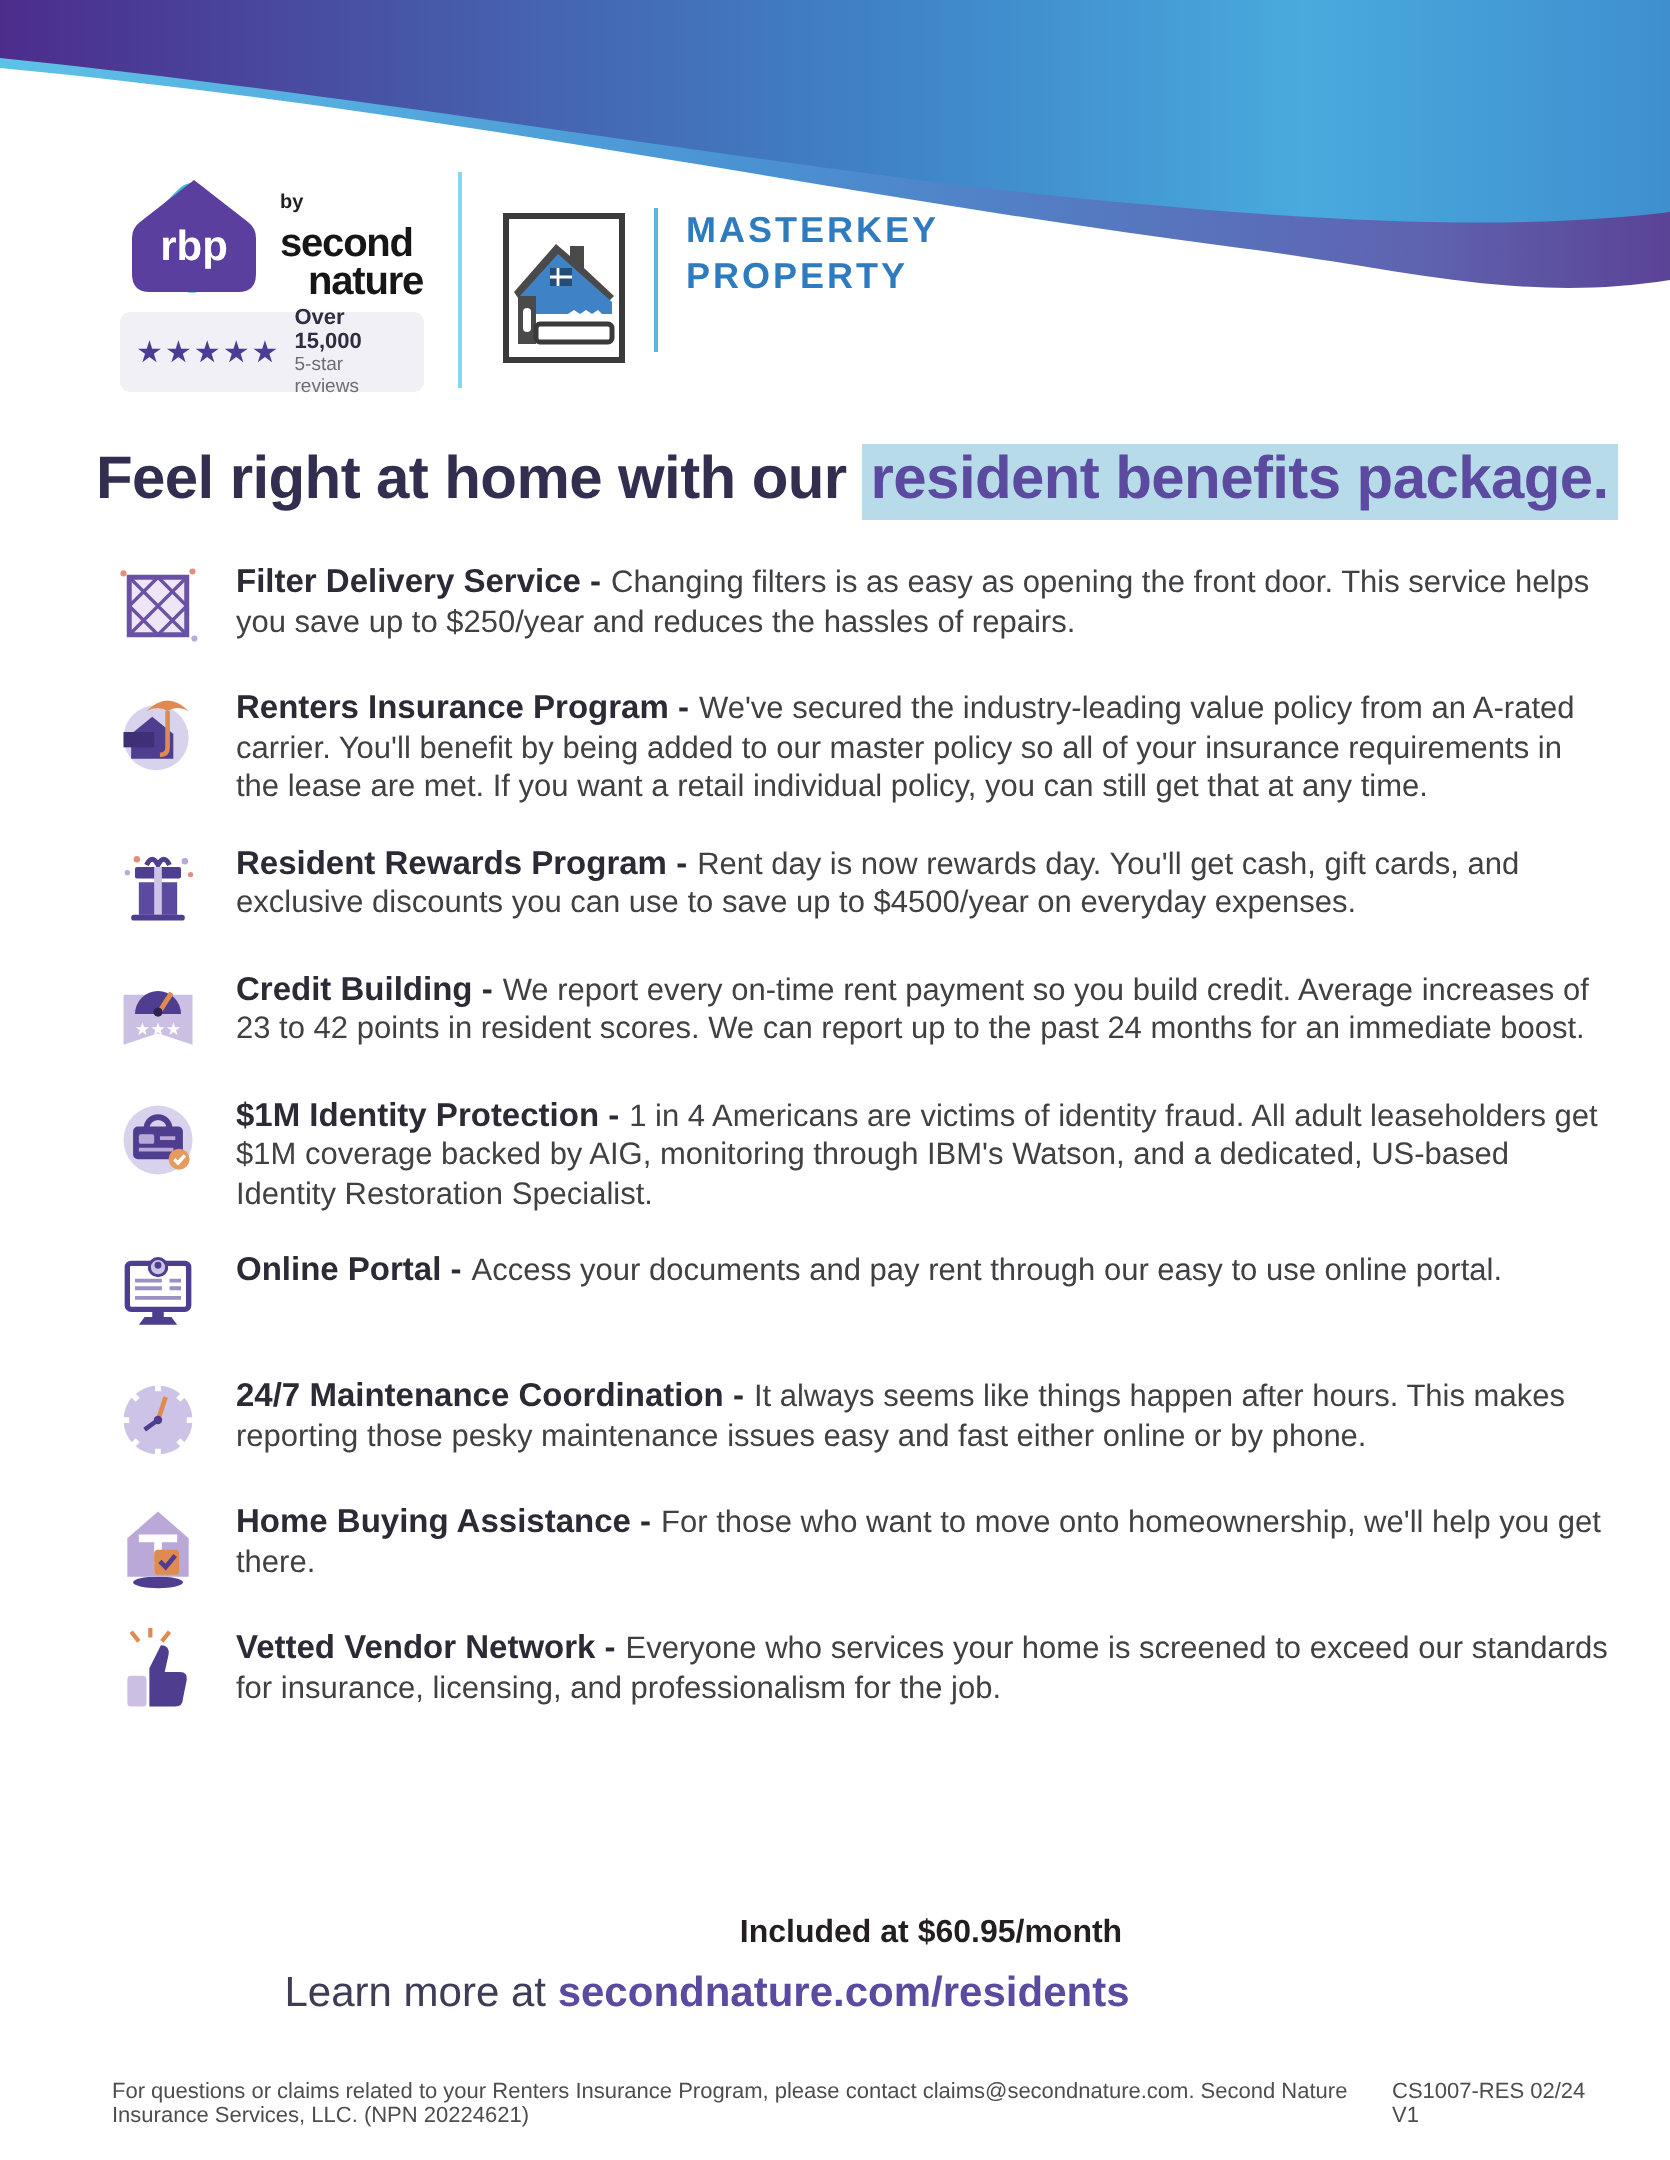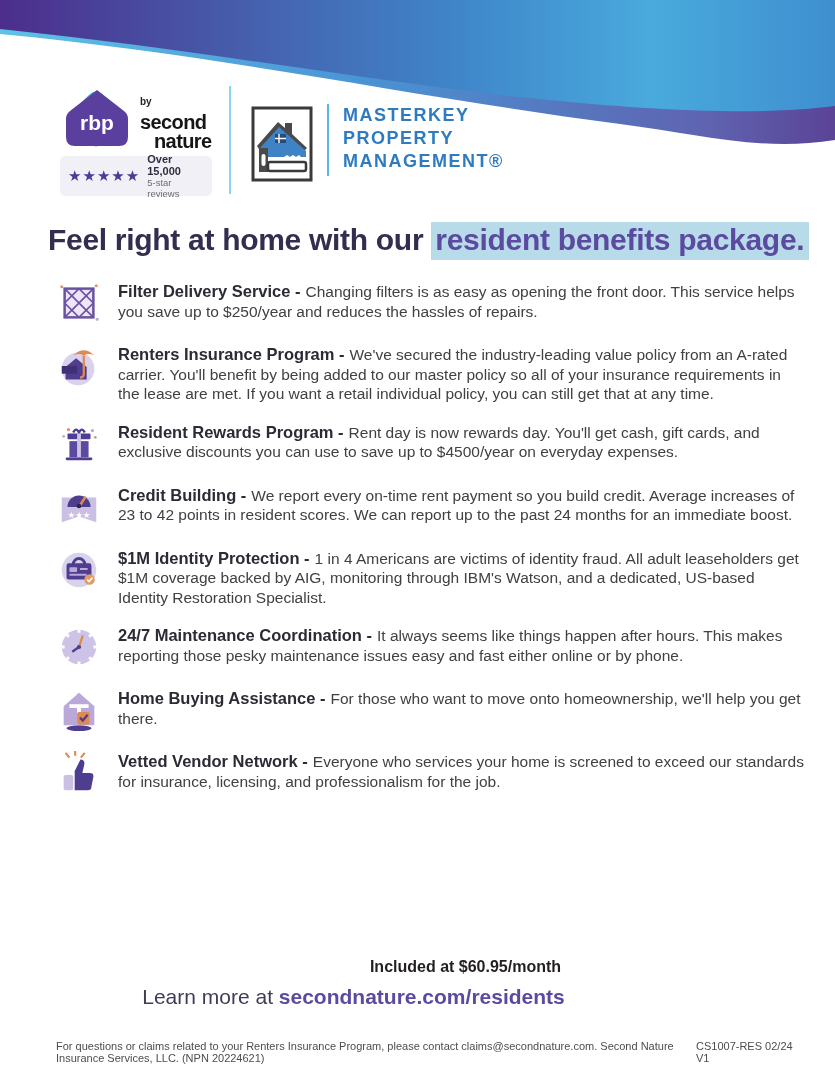--- a/index.html
+++ b/index.html
@@ -108,21 +108,20 @@
       <rect x="24" y="30" width="11" height="9" fill="#244e79"></rect>
       <path d="M28,30 v9 M24,34.5 h11" stroke="#ffffff" stroke-width="1.4"></path>
       <path d="M8,44 h9 v24 h-9 z" fill="#4a4a4a"></path>
       <rect x="10.5" y="50" width="4" height="12" rx="2" fill="#ffffff"></rect>
       <rect x="17" y="58" width="38" height="9" rx="2" fill="#ffffff" stroke="#3a3a3a" stroke-width="2.5"></rect>
     </svg>
     <div class="mk-vbar"></div>
     <div class="mk-name">
       <div>MASTERKEY</div>
       <div>PROPERTY</div>
-      <div>MANAGEMENT®</div>
     </div>
   </div>
 </div>
 
 <div class="hero"><span>Feel right at home with our </span><span class="hl">resident benefits package.</span></div>
 
 <div class="benefits">
 
   <div class="benefit">
     <svg class="b-icon" viewBox="0 0 48 48">
@@ -179,20 +178,31 @@
       <rect x="11" y="17" width="26" height="17" rx="2.5" fill="#4f3d8f"></rect>
       <rect x="14" y="21" width="8" height="5" rx="1" fill="#b9a8d8"></rect>
       <path d="M25,23 h8 M14,29 h18" stroke="#b9a8d8" stroke-width="2"></path>
       <circle cx="35" cy="34" r="5.5" fill="#e59a5e"></circle>
       <path d="M32.5,34 l2,2 l3.5,-4" stroke="#ffffff" stroke-width="1.8" fill="none"></path>
     </svg>
     <div class="b-text"><span class="b-title">$1M Identity Protection -</span><span>1 in 4 Americans are victims of identity fraud. All adult leaseholders get $1M coverage backed by AIG, monitoring through IBM's Watson, and a dedicated, US-based Identity Restoration Specialist.</span></div>
   </div>
 
 
+  <div class="benefit">
+    <svg class="b-icon" viewBox="0 0 48 48">
+      <rect x="8" y="8" width="32" height="24" rx="2" fill="#ffffff" stroke="#4f3d8f" stroke-width="2.8"></rect>
+      <circle cx="24" cy="10" r="4.5" fill="#cdc3e6" stroke="#4f3d8f" stroke-width="1.6"></circle>
+      <circle cx="24" cy="9" r="1.8" fill="#4f3d8f"></circle>
+      <path d="M12,17 h14 M12,21 h14 M30,17 h6 M30,21 h6 M12,26 h24" stroke="#9b8fc4" stroke-width="2"></path>
+      <rect x="21" y="32" width="6" height="6" fill="#4f3d8f"></rect>
+      <path d="M14,40 h20 l-3,-4 h-14 z" fill="#4f3d8f"></path>
+    </svg>
+    <div class="b-text"><span class="b-title">Online Portal -</span><span>Access your documents and pay rent through our easy to use online portal.</span></div>
+  </div>
 
   <div class="benefit">
     <svg class="b-icon" viewBox="0 0 48 48">
       <circle cx="24" cy="24" r="18" fill="#cdc3e6"></circle>
       <path d="M24,4 v5 M24,39 v5 M4,24 h5 M39,24 h5 M9.9,9.9 l3.5,3.5 M34.6,34.6 l3.5,3.5 M38.1,9.9 l-3.5,3.5 M13.4,34.6 l-3.5,3.5" stroke="#ffffff" stroke-width="3"></path>
       <path d="M24,24 L28,12" stroke="#df8a50" stroke-width="2.4"></path>
       <path d="M24,24 L17,29" stroke="#4f3d8f" stroke-width="2.4"></path>
       <circle cx="24" cy="24" r="2.2" fill="#4f3d8f"></circle>
     </svg>
     <div class="b-text"><span class="b-title">24/7 Maintenance Coordination -</span><span>It always seems like things happen after hours. This makes reporting those pesky maintenance issues easy and fast either online or by phone.</span></div>

